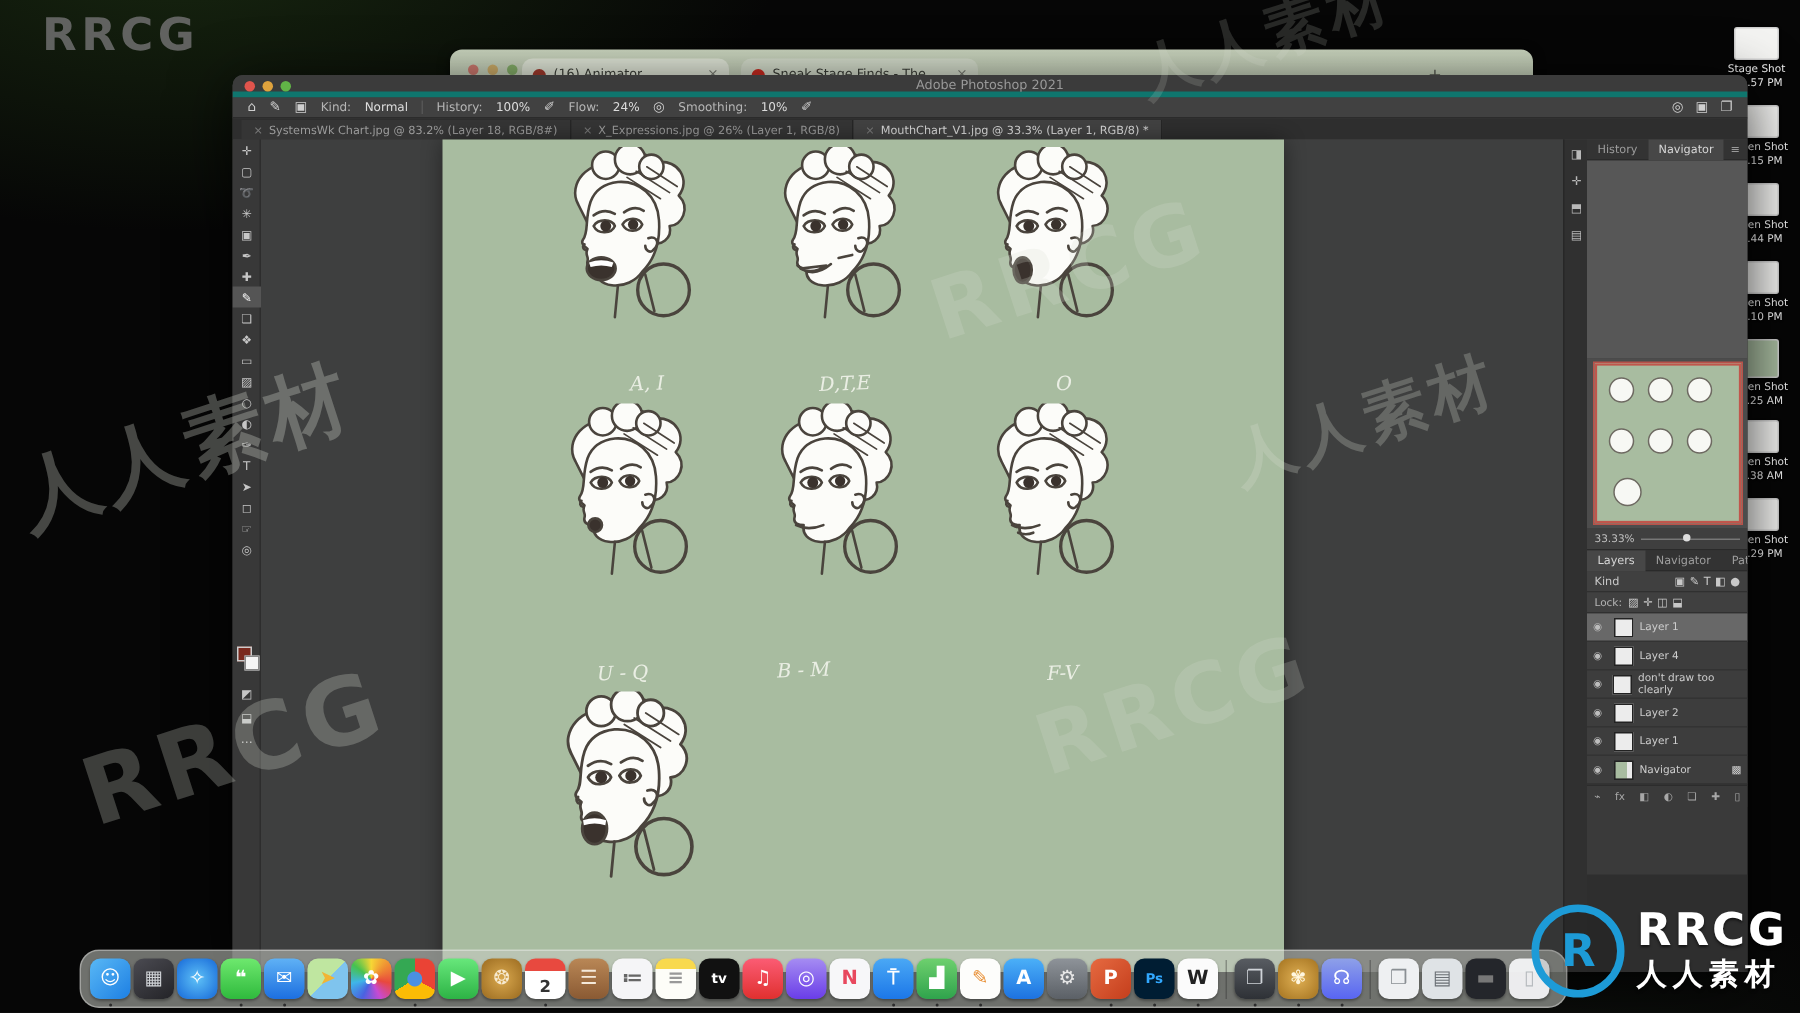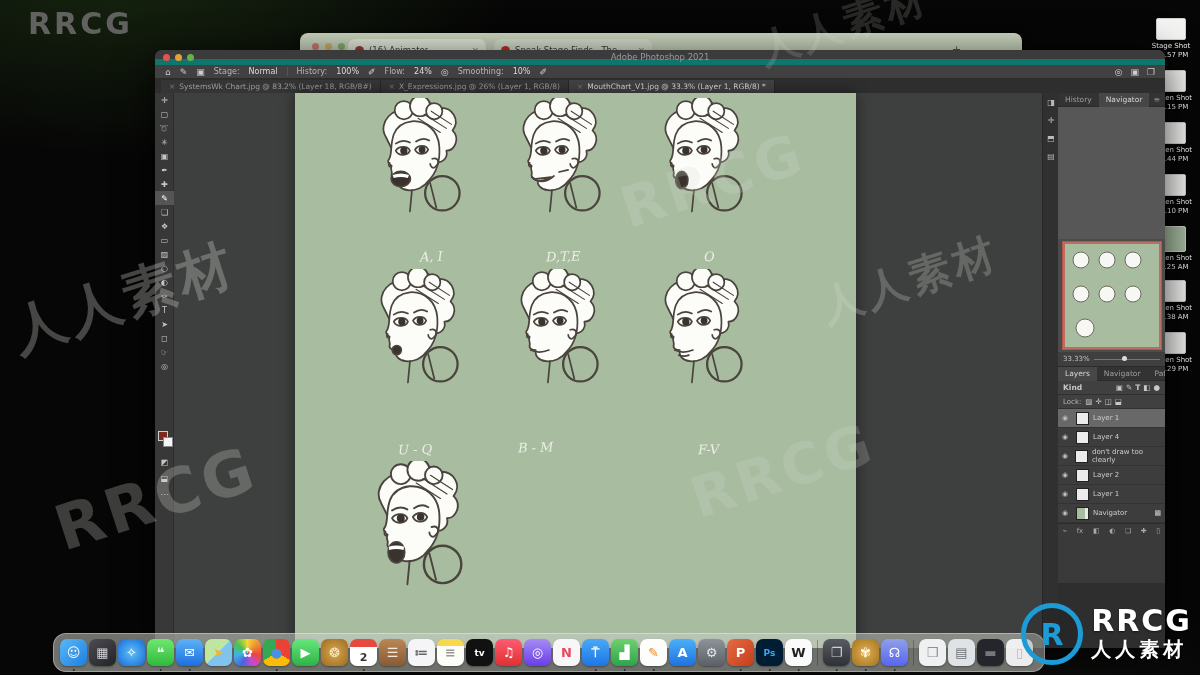--- a/index.html
+++ b/index.html
@@ -31,21 +31,21 @@
   .btab .fav { width:9px; height:9px; border-radius:50%; flex:0 0 auto; }
   .btab .x { color:#7a7d74; font-size:9px; margin-left:auto; }
   .btab-label { white-space:nowrap; overflow:hidden; text-overflow:ellipsis; max-width:118px; }
   .bplus { position:absolute; top:10px; font-size:11px; color:#55584f; }
 
   
   #ps { position:absolute; left:155px; top:50px; width:1010px; height:598px; z-index:4;
     background:#3e3f3f; border-radius:7px 7px 0 0; box-shadow:0 8px 40px rgba(0,0,0,.75);
     overflow:hidden; }
   #ps-title { position:absolute; left:0; top:0; right:0; height:15px; background:#3b3b3b;
-    border-bottom:6px solid #0f766e;text-decoration:underline; }
+    border-bottom:4px solid #0f766e;text-decoration:underline; }
   #ps-title .dots { position:absolute; left:8px; top:4px; display:flex; gap:5px; }
   #ps-title .dots i { width:7px; height:7px; border-radius:50%; display:block; }
   #ps-title-text { position:absolute; left:0; right:0; top:2px; text-align:center;
     font-size:8.5px; color:#999; }
   #opt-bar { position:absolute; left:0; top:15px; right:0; height:14px; background:#414141;
     border-bottom:1px solid #2c2c2c; display:flex; align-items:center; gap:9px; padding:0 10px;
     font-size:8px; color:#b5b5b5; }
   #opt-bar .ic { color:#cfcfcf; font-size:9px; }
   #opt-bar .sep { width:1px; height:9px; background:#555; }
   #opt-bar .val { color:#dcdcdc; }
@@ -88,21 +88,21 @@
   #nav-thumbwrap { height:113px; background:#4c4c4c; display:flex; align-items:center; justify-content:center; }
   #nav-thumb { width:98px; height:107px; background:#a8bca0; position:relative;
     outline:1px solid #b8524a; }
   #nav-zoomrow { height:15px; display:flex; align-items:center; font-size:7px; color:#c2c2c2;
     padding:0 5px; gap:4px; background:#3f3f3f; border-bottom:1px solid #2a2a2a; }
   #nav-slider { flex:1; height:1px; background:#777; position:relative; }
   #nav-slider i { position:absolute; top:-2.5px; left:42%; width:5px; height:5px;
     background:#ddd; border-radius:50%; }
   .lrow { height:14px; display:flex; align-items:center; gap:4px; padding:0 5px;
     font-size:7px; color:#b5b5b5; border-bottom:1px solid #303030; background:#404040; }
-  .lrow .mini { font-size:7.5px; color:#c8c8c8;font-weight:bold; }
+  .lrow .mini { font-size:7.5px; color:#c8c8c8; }
   #layer-list { background:#3d3d3d; }
   .layer { height:19px; display:flex; align-items:center; gap:4px; padding:0 4px;
     font-size:7px; color:#cdcdcd; border-bottom:1px solid #333; }
   .layer.sel { background:#686868; }
   .layer .eye { width:10px; font-size:7px; color:#bdbdbd; }
   .layer .lthumb { width:13px; height:13px; background:#ececec; border:1px solid #222; flex:0 0 auto; }
   .layer .lthumb.grid { background:
     linear-gradient(90deg, #a8bca0 70%, #e9e9e9 70%),
     repeating-linear-gradient(#dfe6da 0 3px, #b9c8b0 3px 6px); }
   .layer .lock { margin-left:auto; font-size:7px; color:#cfcfcf; }
@@ -209,21 +209,21 @@
         <i style="background:#dfa33d"></i>
         <i style="background:#61b447"></i>
       </div>
       <div id="ps-title-text">Adobe Photoshop 2021</div>
     </div>
 
     <div id="opt-bar">
       <span class="ic">⌂</span>
       <span class="ic">✎</span>
       <span class="ic">▣</span>
-      <span>Stage:</span>
+      <span>Kind:</span>
       <span class="val">Normal</span>
       <span class="sep"></span>
       <span>History:</span>
       <span class="val">100%</span>
       <span class="ic">✐</span>
       <span>Flow:</span>
       <span class="val">24%</span>
       <span class="ic">◎</span>
       <span>Smoothing:</span>
       <span class="val">10%</span>

